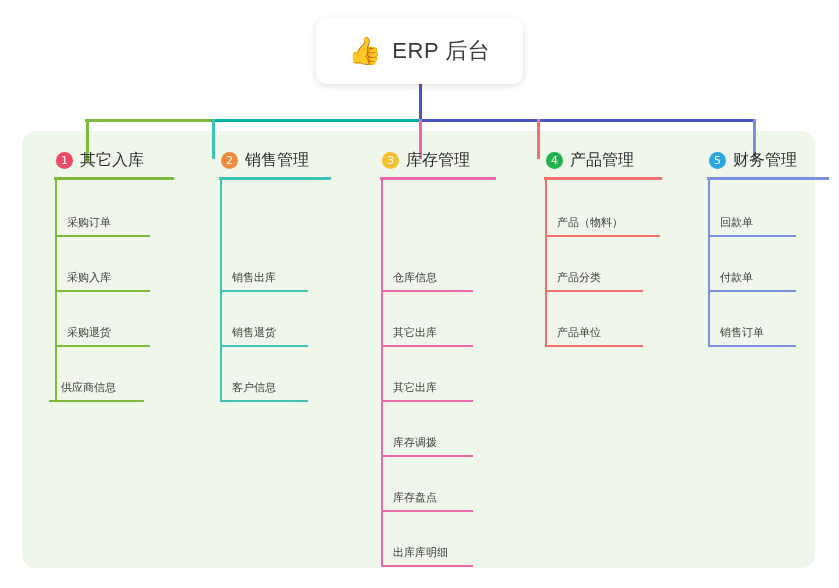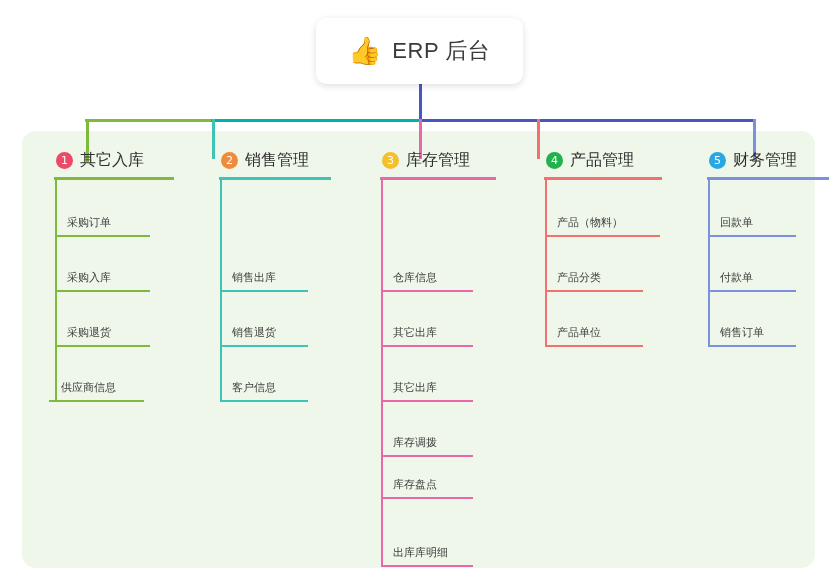--- a/index.html
+++ b/index.html
@@ -212,21 +212,21 @@
           <div class="leaf-underline" style="width: 92px; background: rgb(232, 104, 168);"></div>
         </div>
         <div class="leaf" style="left: 21px; top: 225px; width: 92px;">
           <span class="leaf-label">其它出库</span>
           <div class="leaf-underline" style="width: 92px; background: rgb(232, 104, 168);"></div>
         </div>
         <div class="leaf" style="left: 21px; top: 280px; width: 92px;">
           <span class="leaf-label">库存调拨</span>
           <div class="leaf-underline" style="width: 92px; background: rgb(232, 104, 168);"></div>
         </div>
-        <div class="leaf" style="left: 21px; top: 322px; width: 92px; padding-left: 9px;">
+        <div class="leaf" style="left: 21px; top: 335px; width: 92px; padding-left: 9px;">
           <span class="leaf-label">库存盘点</span>
           <div class="leaf-underline" style="width: 92px; background: rgb(232, 104, 168);"></div>
         </div>
         <div class="leaf" style="left: 21px; top: 390px; width: 92px;">
           <span class="leaf-label">出库库明细</span>
           <div class="leaf-underline" style="width: 92px; background: rgb(232, 104, 168);"></div>
         </div>
       </div>
       <div class="column" style="left: 524px;">
         <div class="col-head">

